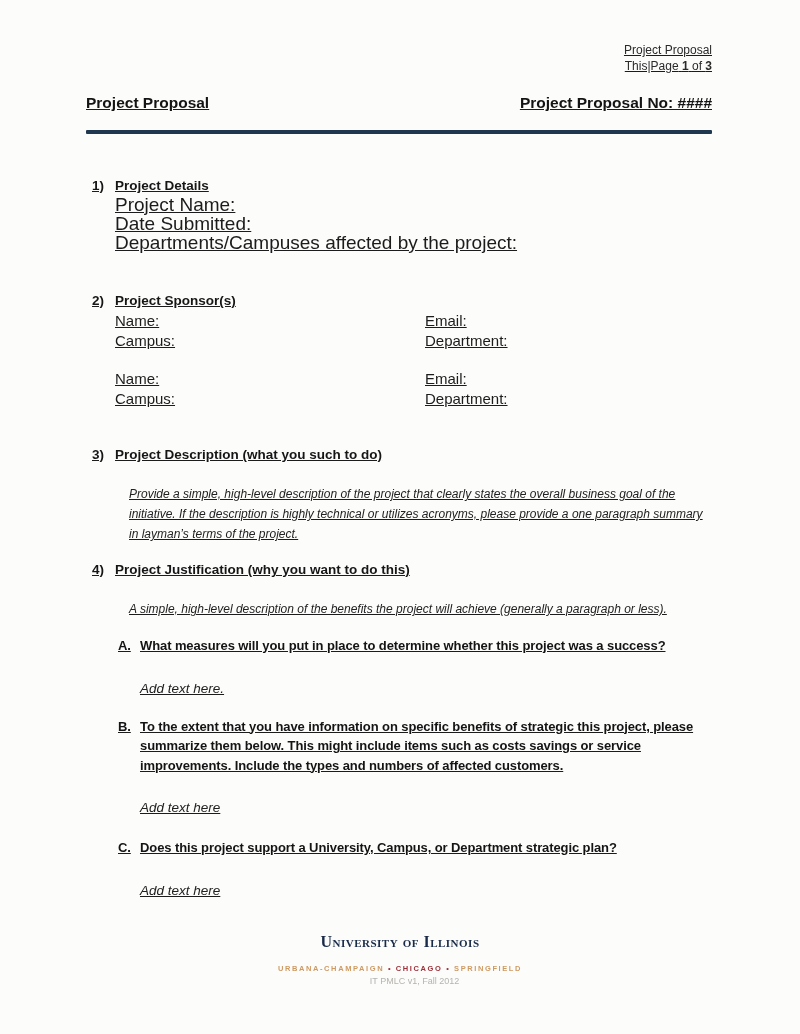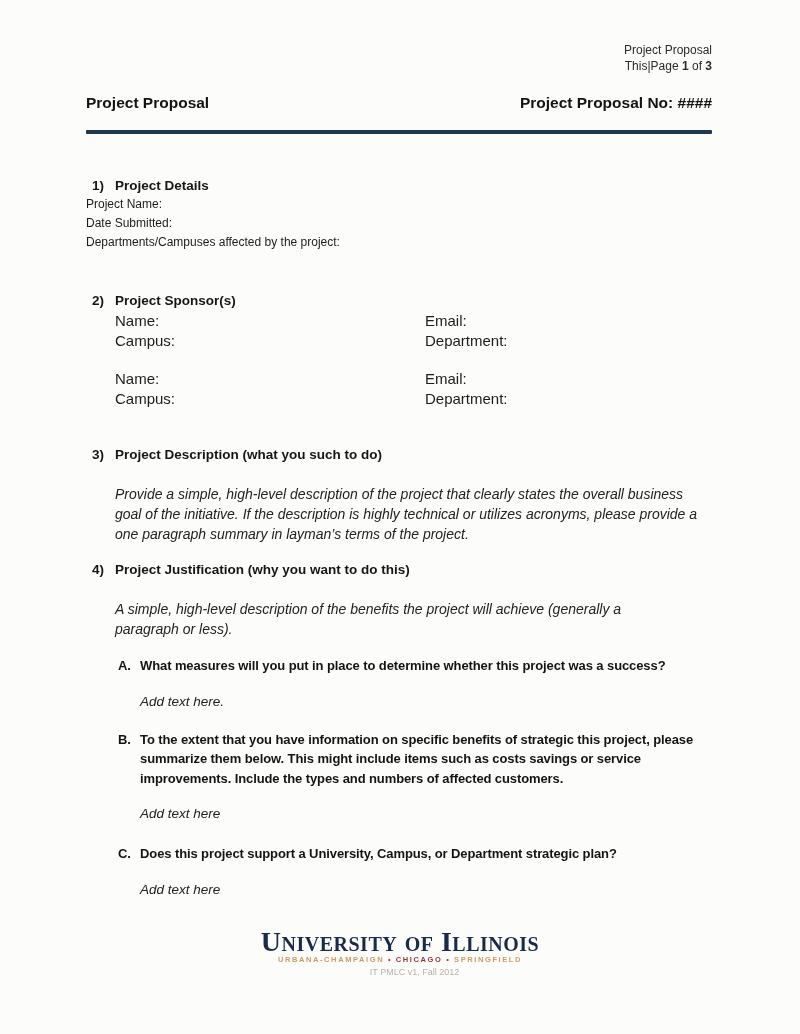--- a/index.html
+++ b/index.html
@@ -5,20 +5,21 @@
   html, body { margin: 0; padding: 0; background: #ffffff; }
   .page {
     position: relative;
     width: 800px;
     height: 1034px;
     background: #fcfcfb;
     font-family: "Liberation Sans", sans-serif;
     color: #1c1c1c;
     overflow: hidden;
     box-sizing: border-box;
+    text-decoration: underline;
   }
   .content {
     padding: 42px 88px 0 86px;
   }
   
   .meta {
     text-align: right;
     font-size: 12px;
     line-height: 16px;
     color: #2a2a2a;
@@ -46,35 +47,35 @@
     font-weight: bold;
     font-size: 13.5px;
     line-height: 19px;
     color: #161616;
   }
   .sec-head .num { width: 23px; flex: 0 0 23px; }
   .sec1 { margin-top: 42px; }
   .sec2 { margin-top: 39px; }
   .sec3 { margin-top: 37px; }
   .sec4 { margin-top: 16px; }
-  .fields { font-size: 12px; line-height: 19px; }
+  .fields { margin-left: 29px; font-size: 19px; line-height: 19px; }
   .sponsor-grid {
     margin-left: 29px;
     margin-top: 1px;
     display: grid;
     grid-template-columns: 310px 1fr;
     font-size: 15px;
     line-height: 19.5px;
   }
   .sponsor-grid + .sponsor-grid { margin-top: 19px; }
   .guidance {
-    margin-left: 29px;
+    margin-left: 43px;
     margin-top: 20px;
     font-style: italic;
-    font-size: 14px;
+    font-size: 12px;
     line-height: 20px;
     color: #222;
   }
   .g3 { max-width: 618px; }
   .g4 { max-width: 556px; }
   .q-row {
     display: flex;
     margin-left: 32px;
     font-weight: bold;
     font-size: 13px;
@@ -82,44 +83,44 @@
     color: #141414;
     letter-spacing: -0.1px;
   }
   .q-row .letter { width: 22px; flex: 0 0 22px; }
   .q-row .q-text { max-width: 580px; }
   .qa { margin-top: 17px; }
   .qb { margin-top: 19px; }
   .qc { margin-top: 21px; }
   .placeholder {
     margin-left: 54px;
-    margin-top: 17px;
+    margin-top: 24px;
     font-style: italic;
     font-size: 13.5px;
     line-height: 18px;
     color: #222;
   }
   
   .footer {
     position: absolute;
     top: 930px;
     left: 0;
     width: 100%;
     text-align: center;
   }
   .uni-wordmark {
     font-family: "Liberation Serif", serif;
     font-variant: small-caps;
     font-weight: bold;
-    font-size: 28px;
+    font-size: 16px;
     line-height: 24px;
     letter-spacing: 0.5px;
   }
   .campus-line {
-    margin-top: 1px;
+    margin-top: 10px;
     font-size: 7.5px;
     font-weight: bold;
     letter-spacing: 1.6px;
     text-transform: uppercase;
     line-height: 10px;
   }
   .version-line {
     margin-top: 2px;
     font-size: 9px;
     line-height: 11px;

